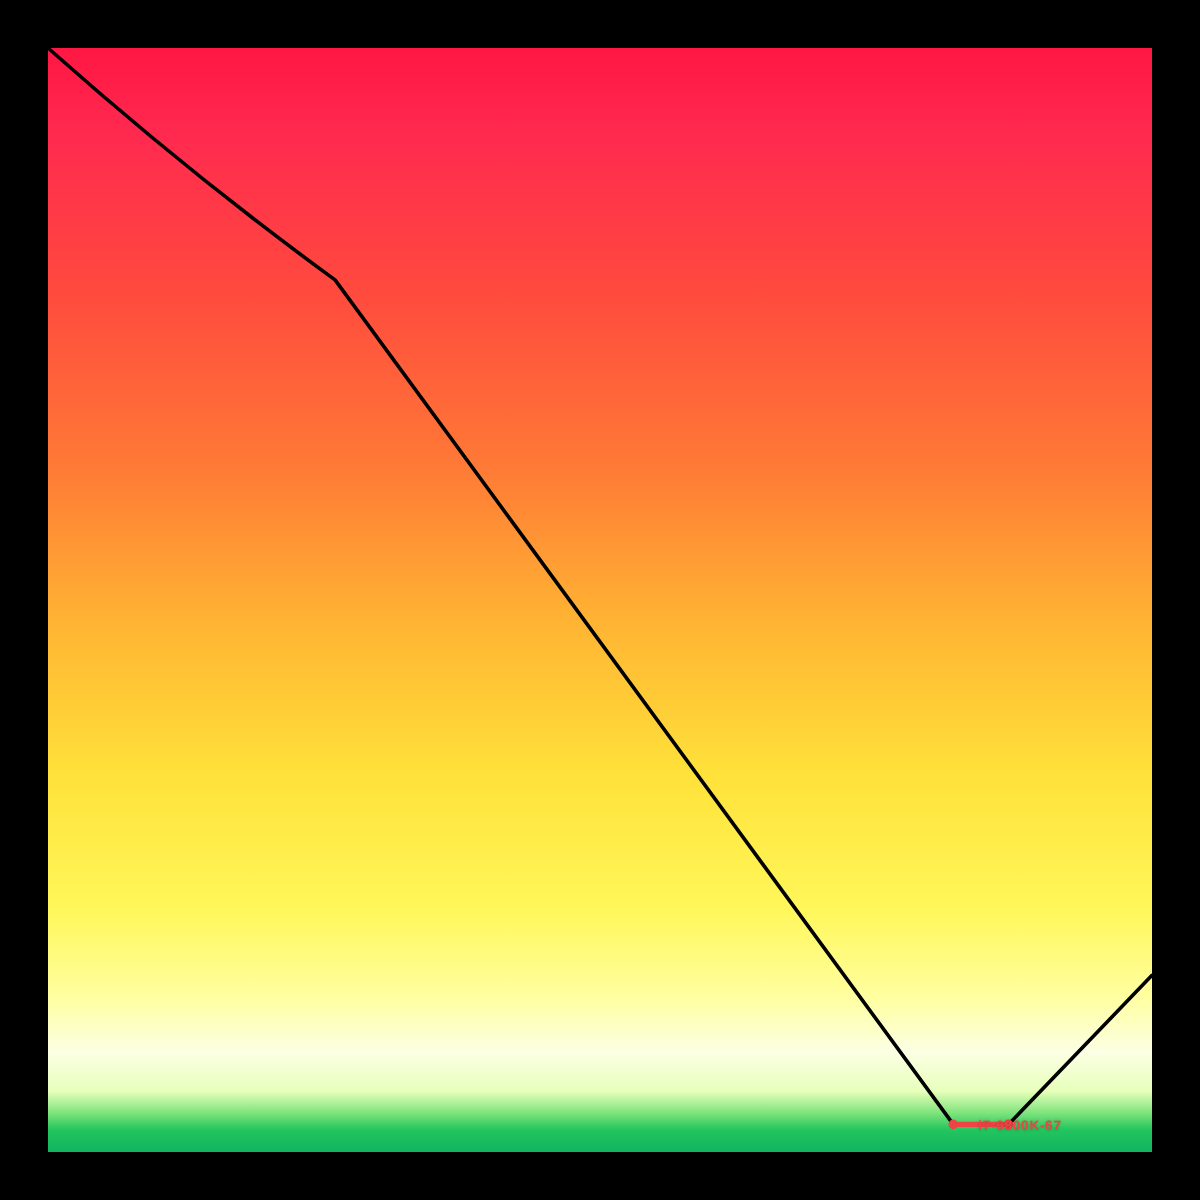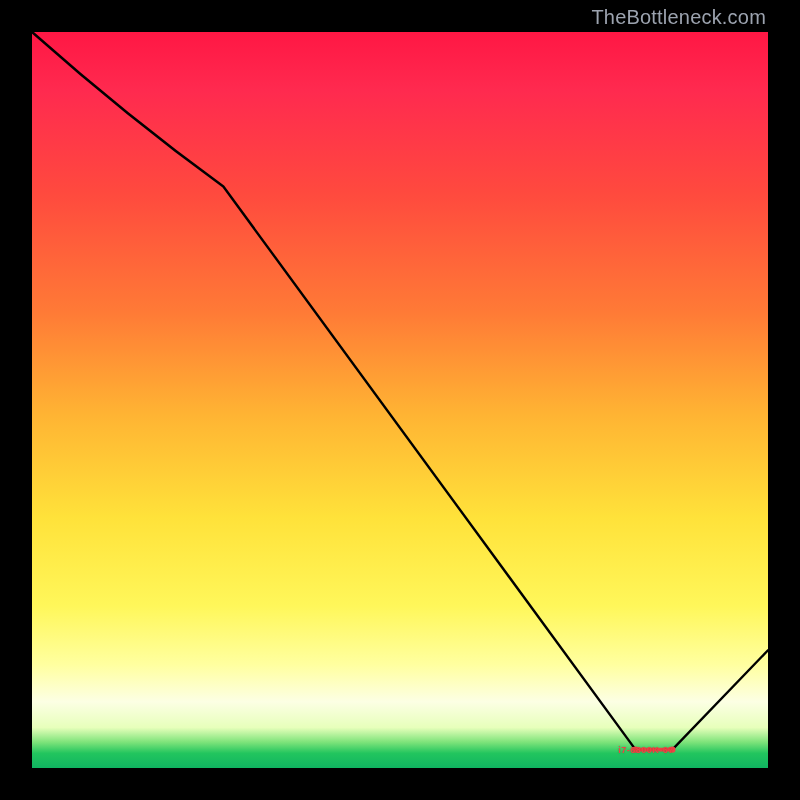--- a/index.html
+++ b/index.html
@@ -68,26 +68,25 @@
     transform: translate(-50%, -50%);
     white-space: nowrap;
     text-shadow: 0 0 2px rgba(0,0,0,0.25);
   }
 </style>
 </head>
 <body>
 
 <div class="stage">
 
-  <div class="watermark">TheBottleneck.com</div>
 
   <div class="plot">
     <svg class="curve" viewBox="0 0 736 736" preserveAspectRatio="none">
 
       <path id="main-curve" fill="none" stroke="#000" stroke-width="2.4" stroke-linejoin="round" stroke-linecap="round" d="M0 0 Q 95.68 85.00799999999998 191.36 154.55999999999995 L 603.52 717.6 L 640.32 717.6 L 736 618.24"></path>
 
       <line id="marker-line" stroke="#ef4444" stroke-width="3.6" stroke-linecap="round" x1="603.52" y1="717.6" x2="640.32" y2="717.6"></line>
       <circle id="marker-dot-a" r="3.2" fill="#ef4444" cx="603.52" cy="717.6"></circle>
       <circle id="marker-dot-b" r="3.2" fill="#ef4444" cx="640.32" cy="717.6"></circle>
     </svg>
-    <div id="marker-label" class="marker-label" style="left: 614px; top: 717.6px;">i7-6800K-67</div>
+    <div id="marker-label" class="marker-label" style="left: 648px; top: 717.6px;">i7-6800K-67</div>
   </div>
 </div>
 
 </body></html>

